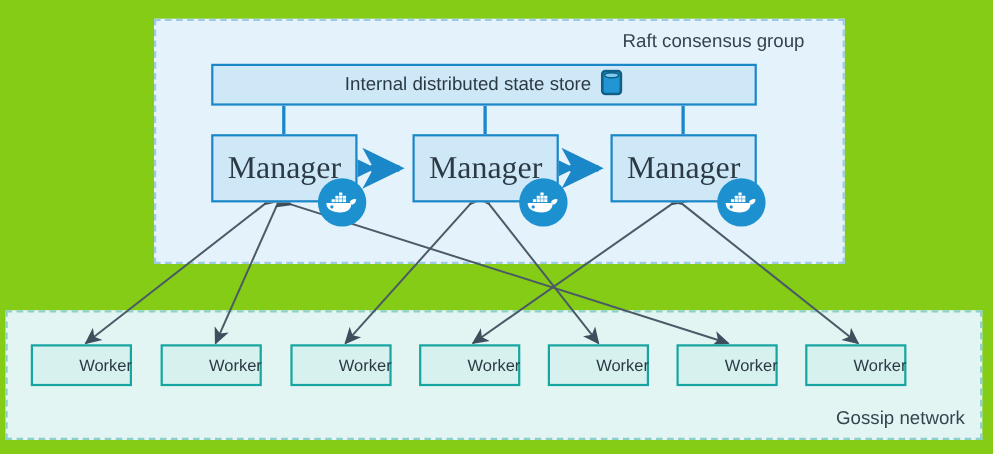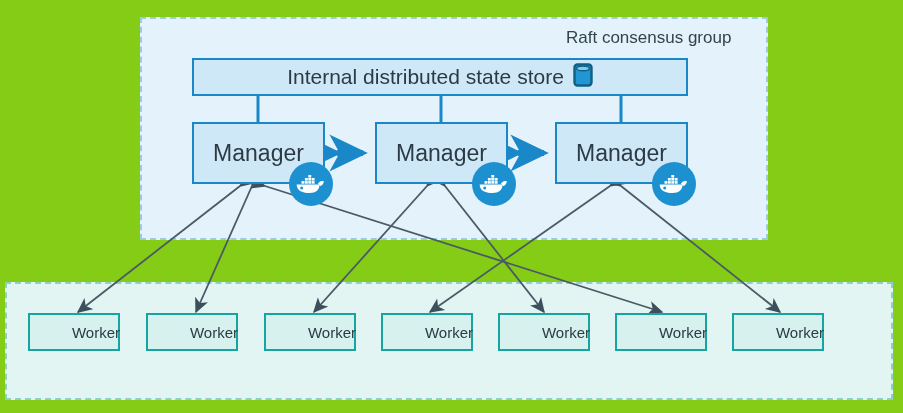--- a/index.html
+++ b/index.html
@@ -67,36 +67,37 @@
   }
   .store-box {
     left: 192px;
     top: 58px;
     width: 496px;
     height: 38px;
     background: #cfe8f7;
     border: 2px solid #1a87c8;
   }
   .store-label {
-    font-size: 21px;
+    font-size: 17px;
     color: #2b3a44;
     white-space: nowrap;
   }
   .db-icon { display: inline-block; margin-left: 9px; vertical-align: -4px; }
 
   .manager-box {
     top: 122px;
     width: 133px;
     height: 62px;
     background: #cfe8f7;
     border: 2px solid #1a87c8;
   }
   .manager-box .lbl {
-    font-size: 23px;
+    font-size: 29px;
     color: #2b3a44;
+    font-family: Liberation Serif, serif;
   }
   #manager-0 { left: 192px; }
   #manager-1 { left: 375px; }
   #manager-2 { left: 555px; }
 
   .worker-box {
     top: 313px;
     width: 92px;
     height: 38px;
     background: #d6f1ee;
@@ -142,20 +143,21 @@
       <path d="M252,186 L196,312"></path>
       <path d="M265,186 L662,312"></path>
       <path d="M427,186 L314,312"></path>
       <path d="M445,186 L544,312"></path>
       <path d="M610,186 L430,312"></path>
       <path d="M621,186 L780,312"></path>
     </g>
   </svg>
 
   <div class="group-label" id="raft-label">Raft consensus group</div>
+  <div class="group-label" id="gossip-label">Gossip network</div>
 
   <div class="node store-box">
     <span class="store-label">Internal distributed state store</span>
     <span class="db-icon">
       <svg width="20" height="24" viewBox="0 0 20 24">
         <rect x="1.5" y="1.5" width="17" height="21" rx="3" fill="#2196d3" stroke="#0f5f86" stroke-width="2.4"></rect>
         <ellipse cx="10" cy="5.4" rx="6.4" ry="2.3" fill="#7ecbee" stroke="#0f5f86" stroke-width="1.4"></ellipse>
       </svg>
     </span>
   </div>

